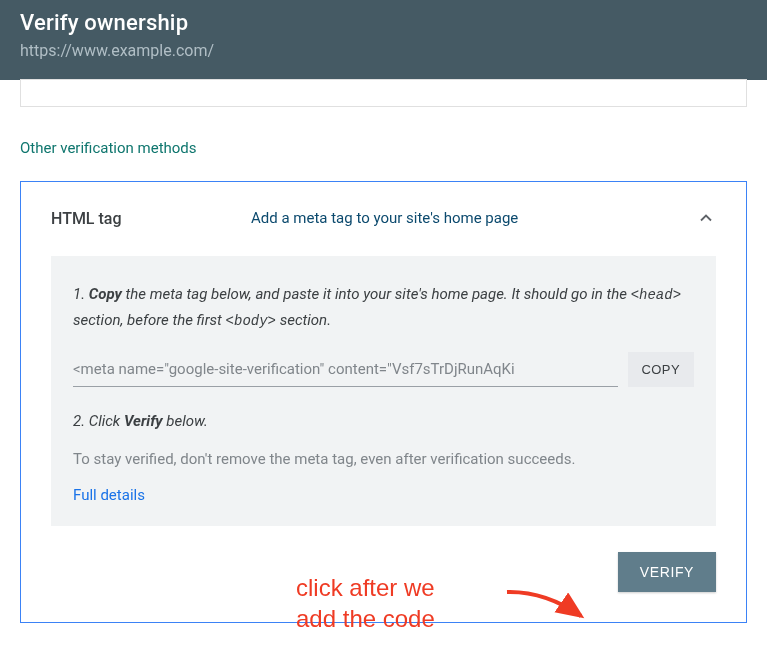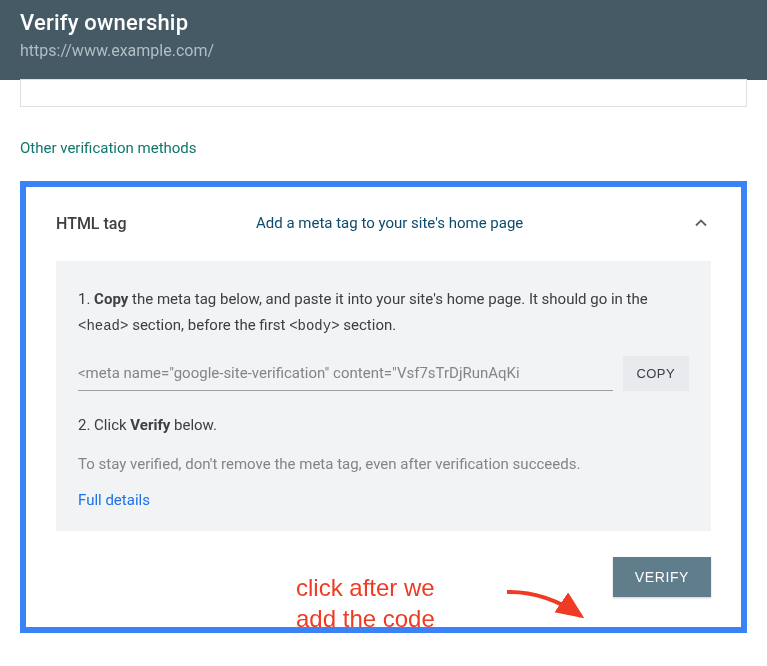--- a/index.html
+++ b/index.html
@@ -35,21 +35,21 @@
       height: 28px;
       margin-top: -1px;
     }
     .section-label {
       color: #0f766e;
       font-size: 15px;
       margin-top: 32px;
       margin-bottom: 24px;
     }
     .method-card {
-      border: 6px solid #3b82f6;
+      border: 1px solid #3b82f6;
       background: #fff;
       padding: 26px 30px 30px;
     }
     .method-header {
       display: flex;
       align-items: center;
       justify-content: space-between;
       margin-bottom: 28px;
     }
     .method-title {
@@ -74,20 +74,21 @@
     .chevron svg { display: block; }
     .instructions {
       background: #f1f3f4;
       padding: 26px 22px 22px;
     }
     .step {
       color: #3c4043;
       font-size: 15px;
       line-height: 1.7;
       margin-bottom: 16px;
+      font-style: italic;
     }
     .step b { font-weight: 700; }
     .mono {
       font-family: "Courier New", monospace;
       font-size: 14px;
     }
     .code-row {
       display: flex;
       align-items: stretch;
       margin: 18px 0 22px;

